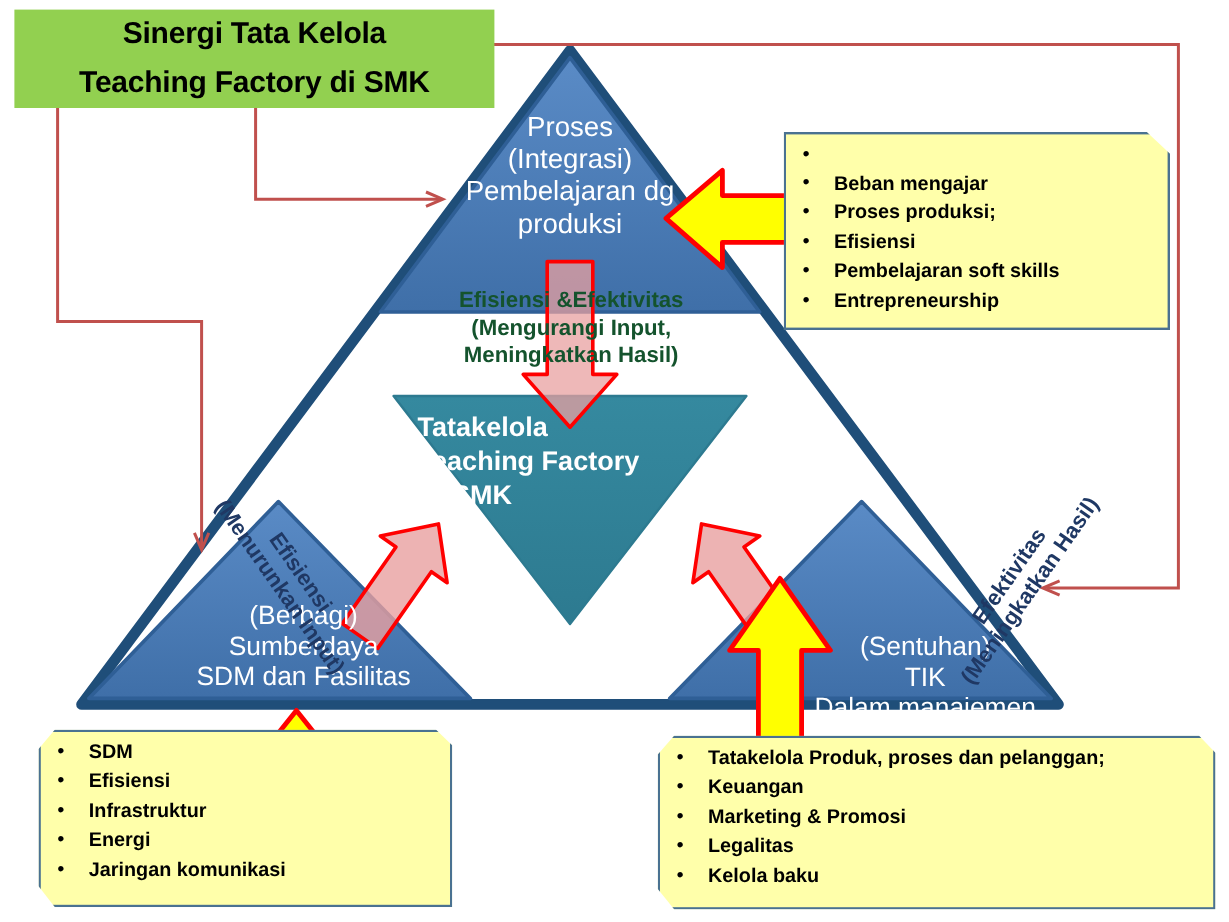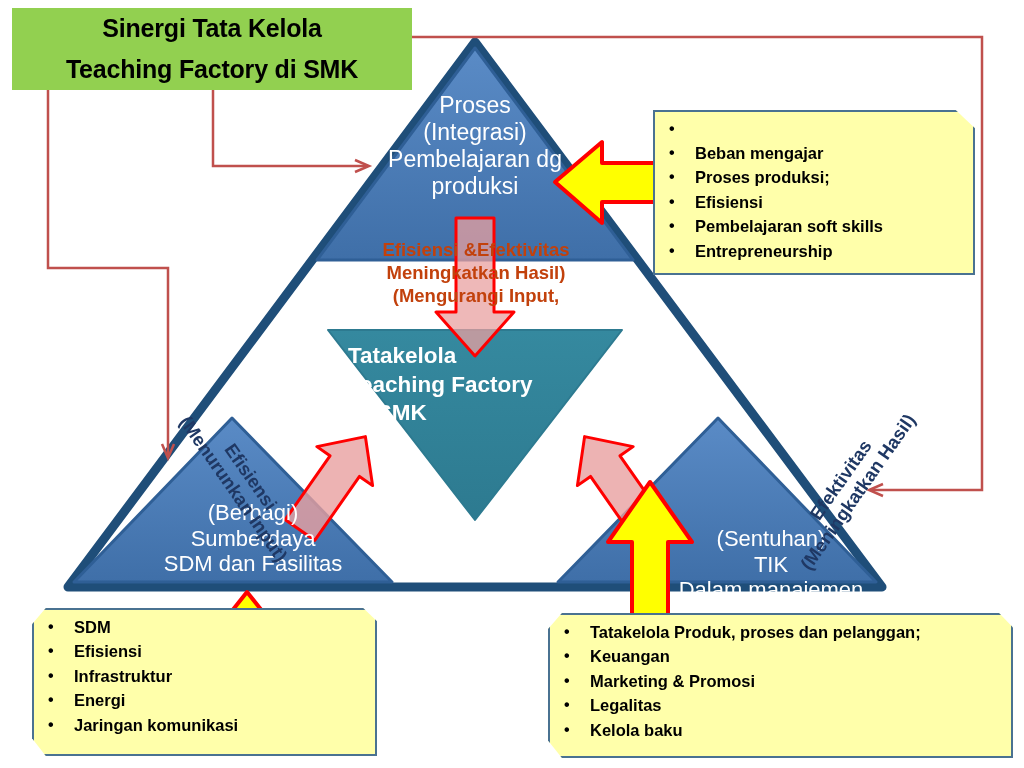--- a/index.html
+++ b/index.html
@@ -36,21 +36,21 @@
     line-height:1.17;font-weight:normal;}
   #apex-text{left:348px;top:92px;width:254px;font-size:23px;}
   #left-corner-text{left:128px;top:500px;width:250px;font-size:22px;}
   #right-corner-text{left:648px;top:526px;width:246px;font-size:22px;}
 
   #center-text{position:absolute;left:348px;top:342px;width:256px;
     text-align:left;color:#ffffff;font-size:22.5px;font-weight:bold;
     line-height:1.27;}
 
   #mid-text{position:absolute;left:330px;top:239px;width:292px;
-    text-align:center;color:#c2410c;font-size:18.5px;font-weight:bold;
+    text-align:center;color:#14532d;font-size:18.5px;font-weight:bold;
     line-height:1.23;}
 
   .diag{position:absolute;color:#1f3864;font-weight:bold;font-size:18.5px;
     white-space:nowrap;line-height:1.15;}
   #diag-left{left:210px;top:400px;transform:rotate(55deg);
     transform-origin:left top;text-align:center;}
   #diag-right{left:700px;top:398px;transform:rotate(-55deg);
     transform-origin:right top;text-align:center;}
   .diag .l1{display:block;}
   .diag .l2{display:block;}
@@ -118,22 +118,22 @@
 
   <div class="pytext" id="apex-text">
     <div>Proses</div>
     <div>(Integrasi)</div>
     <div>Pembelajaran dg</div>
     <div>produksi</div>
   </div>
 
   <div id="mid-text">
     <div>Efisiensi &amp;Efektivitas</div>
+    <div>(Mengurangi Input,</div>
     <div>Meningkatkan Hasil)</div>
-    <div>(Mengurangi Input,</div>
   </div>
 
   <div id="center-text">
     <div>Tatakelola</div>
     <div>Teaching Factory</div>
     <div>Di SMK</div>
   </div>
 
   <div class="pytext" id="left-corner-text">
     <div>(Berbagi)</div>

